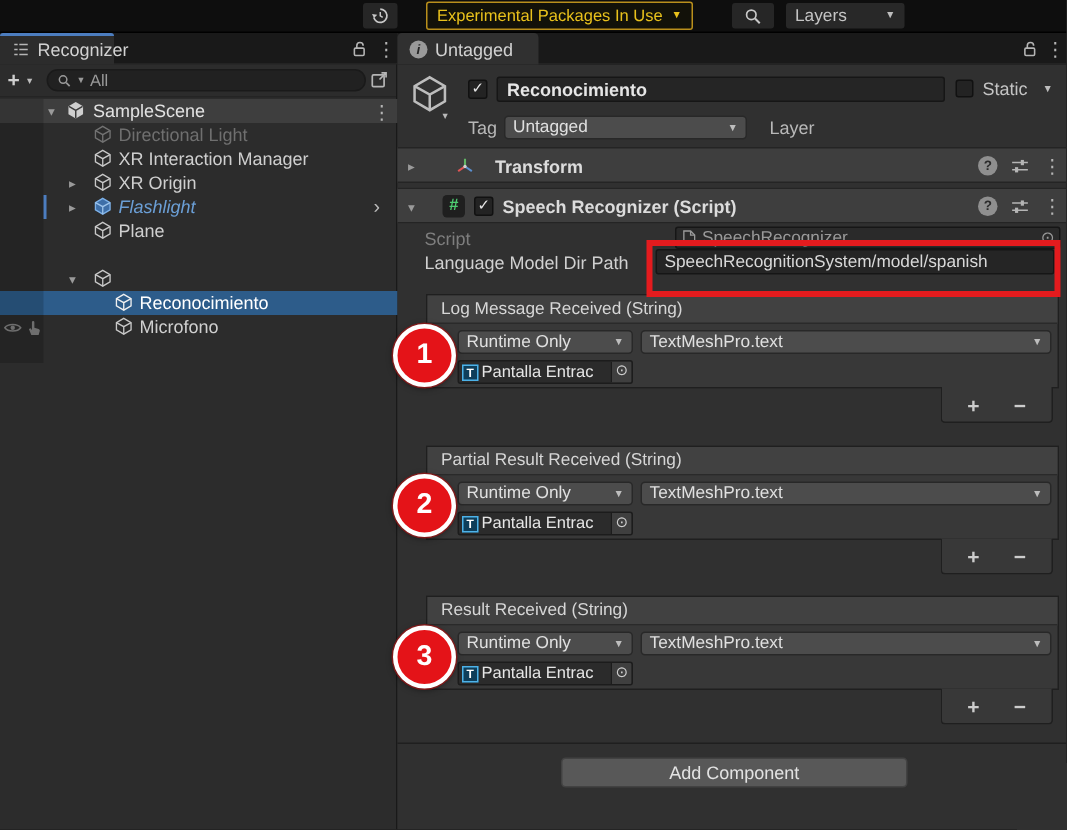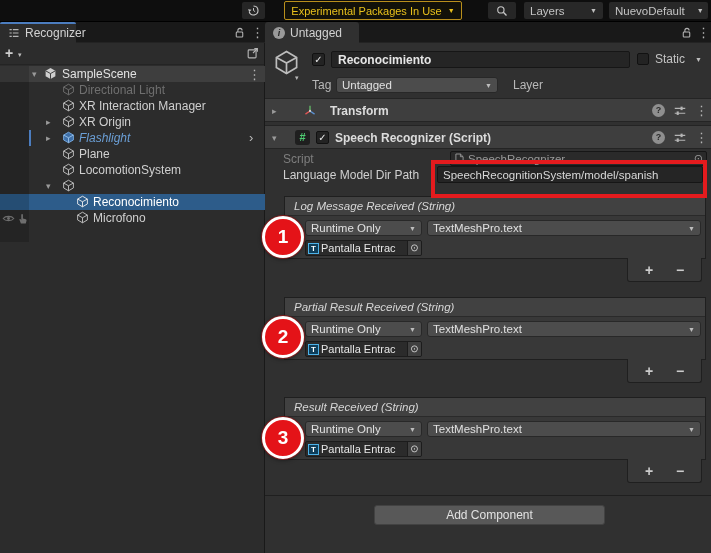--- a/index.html
+++ b/index.html
@@ -62,21 +62,21 @@
   .field { background:#252525; border:1px solid #161616; border-radius:2px; position:absolute;
            display:flex; align-items:center; color:#d8d8d8; }
   .dd { background:#4c4c4c; border:1px solid #282828; border-radius:3px; position:absolute;
         display:flex; align-items:center; color:#e0e0e0; font-size:11.5px; padding:0 5px; gap:4px; }
   .dd .grow { flex:1; white-space:nowrap; overflow:hidden; }
   .checkbox { position:absolute; background:#232323; border:1px solid #111; border-radius:2px;
               color:#e8e8e8; text-align:center; }
   .ebox { position:absolute; left:19px; width:422px; background:#383838; border:1px solid #1f1f1f; height:63px; }
   .ebox-head { position:absolute; left:0; top:0; right:0; height:19px; background:#414141;
                border-bottom:1px solid #2a2a2a; font-size:11.5px; color:#d6d6d6; line-height:19px; padding-left:9px;
-               white-space:nowrap; overflow:hidden;font-style:italic; }
+               white-space:nowrap; overflow:hidden; }
   .efooter { position:absolute; width:75px; height:24px; background:#383838; border:1px solid #1f1f1f; border-top:none;
              border-radius:0 0 3px 3px; display:flex; align-items:center; justify-content:space-evenly; }
   .pm-btn { color:#cccccc; font-size:14px; font-weight:bold; line-height:1; width:20px; text-align:center; }
   .objfield { position:absolute; height:16px; background:#2b2b2b; border:1px solid #1c1c1c; border-radius:2px;
               display:flex; align-items:center; overflow:hidden; }
   .tmp-ico { width:11px; height:11px; margin-left:2px; background:#0e3e5a; border:1px solid #4db2e8;
              color:#fff; font-size:8px; font-weight:bold; text-align:center; line-height:10px; flex:none; }
   .obj-lbl { font-size:11px; color:#e6e6e6; white-space:nowrap; overflow:hidden; margin-left:2px; flex:1; }
   .obj-pick { flex:none; width:14px; height:14px; background:#3f3f3f; border-left:1px solid #1c1c1c;
               color:#cfcfcf; font-size:10px; text-align:center; line-height:14px; }
@@ -117,25 +117,20 @@
             <circle cx="6.5" cy="6.5" r="4.2" fill="none" stroke="#c8c8c8" stroke-width="1.5"></circle>
             <path d="M9.8 9.8 L14 14" stroke="#c8c8c8" stroke-width="1.8"></path>
           </svg>
       </span>
     </div>
     <div class="tb-dd" style="left:524px;width:79px;">
       <span>Layers</span>
       <span class="spacer"></span>
       <span class="caret">▼</span>
     </div>
-    <div class="tb-dd" style="left:609px;width:99px;">
-      <span>NuevoDefault</span>
-      <span class="spacer"></span>
-      <span class="caret">▼</span>
-    </div>
   </div>
 
   <div class="abs hier">
     <div class="abs tabbar" style="left:0;top:0;width:265px;height:21px;">
       <div class="tab" style="left:0;width:76px;background:#2c2c2c;">
         <span class="tab-accent"></span>
         <span>
           <svg width="12" height="12" viewBox="0 0 16 16">
               <path d="M2 3.5h3M6.5 3.5H14M2 8h3M6.5 8H14M2 12.5h3M6.5 12.5H14" stroke="#b5b5b5" stroke-width="1.4"></path>
             </svg>
@@ -147,20 +142,30 @@
             <rect x="4" y="7.5" width="8" height="6" rx="1" fill="none" stroke="#b5b5b5" stroke-width="1.3"></rect>
             <path d="M6 7.5 V5.5 a2.6 2.6 0 0 1 5.2 0" fill="none" stroke="#b5b5b5" stroke-width="1.3"></path>
           </svg>
       </span>
       <span class="abs kebab" style="left:251px;top:4px;width:10px;">⋮</span>
     </div>
 
     <div class="hier-toolbar">
       <span class="abs" style="left:5px;top:2px;font-size:14px;font-weight:bold;color:#cfcfcf;">+</span>
       <span class="abs caret" style="left:18px;top:8px;">▾</span>
+      <div class="search-pill">
+        <span>
+          <svg width="10" height="10" viewBox="0 0 16 16">
+              <circle cx="6.5" cy="6.5" r="4" fill="none" stroke="#9a9a9a" stroke-width="1.6"></circle>
+              <path d="M9.8 9.8 13.5 13.5" stroke="#9a9a9a" stroke-width="1.8"></path>
+            </svg>
+        </span>
+        <span style="font-size:6px;color:#9a9a9a;">▼</span>
+        <span>All</span>
+      </div>
       <span class="abs" style="left:246px;top:3px;">
         <svg width="14" height="14" viewBox="0 0 16 16">
             <rect x="2.5" y="4.5" width="9" height="9" rx="1" fill="none" stroke="#b5b5b5" stroke-width="1.3"></rect>
             <path d="M8 8 13 3M9.5 3H13V6.5" fill="none" stroke="#b5b5b5" stroke-width="1.3"></path>
           </svg>
       </span>
     </div>
 
     <div class="tree">
 
@@ -223,29 +228,20 @@
       <div class="hrow" style="top:80px;">
         <span class="cubeicon" style="left:62px;">
           <svg width="13" height="13" viewBox="0 0 16 16">
               <path d="M8 1.5 14 5V11L8 14.5 2 11V5Z" fill="none" stroke="#c8c8c8" stroke-width="1.1"></path>
               <path d="M2 5 8 8.3 14 5M8 8.3V14.5" stroke="#c8c8c8" stroke-width="1.1" fill="none"></path>
             </svg>
         </span>
         <span class="lbl" style="left:79px;">Plane</span>
       </div>
 
-      <div class="hrow" style="top:96px;">
-        <span class="cubeicon" style="left:62px;">
-          <svg width="13" height="13" viewBox="0 0 16 16">
-              <path d="M8 1.5 14 5V11L8 14.5 2 11V5Z" fill="none" stroke="#c8c8c8" stroke-width="1.1"></path>
-              <path d="M2 5 8 8.3 14 5M8 8.3V14.5" stroke="#c8c8c8" stroke-width="1.1" fill="none"></path>
-            </svg>
-        </span>
-        <span class="lbl" style="left:79px;">LocomotionSystem</span>
-      </div>
 
       <div class="hrow" style="top:112px;">
         <span class="arrow" style="left:46px;">▾</span>
         <span class="cubeicon" style="left:62px;">
           <svg width="13" height="13" viewBox="0 0 16 16">
               <path d="M8 1.5 14 5V11L8 14.5 2 11V5Z" fill="none" stroke="#c8c8c8" stroke-width="1.1"></path>
               <path d="M2 5 8 8.3 14 5M8 8.3V14.5" stroke="#c8c8c8" stroke-width="1.1" fill="none"></path>
             </svg>
         </span>
       </div>

